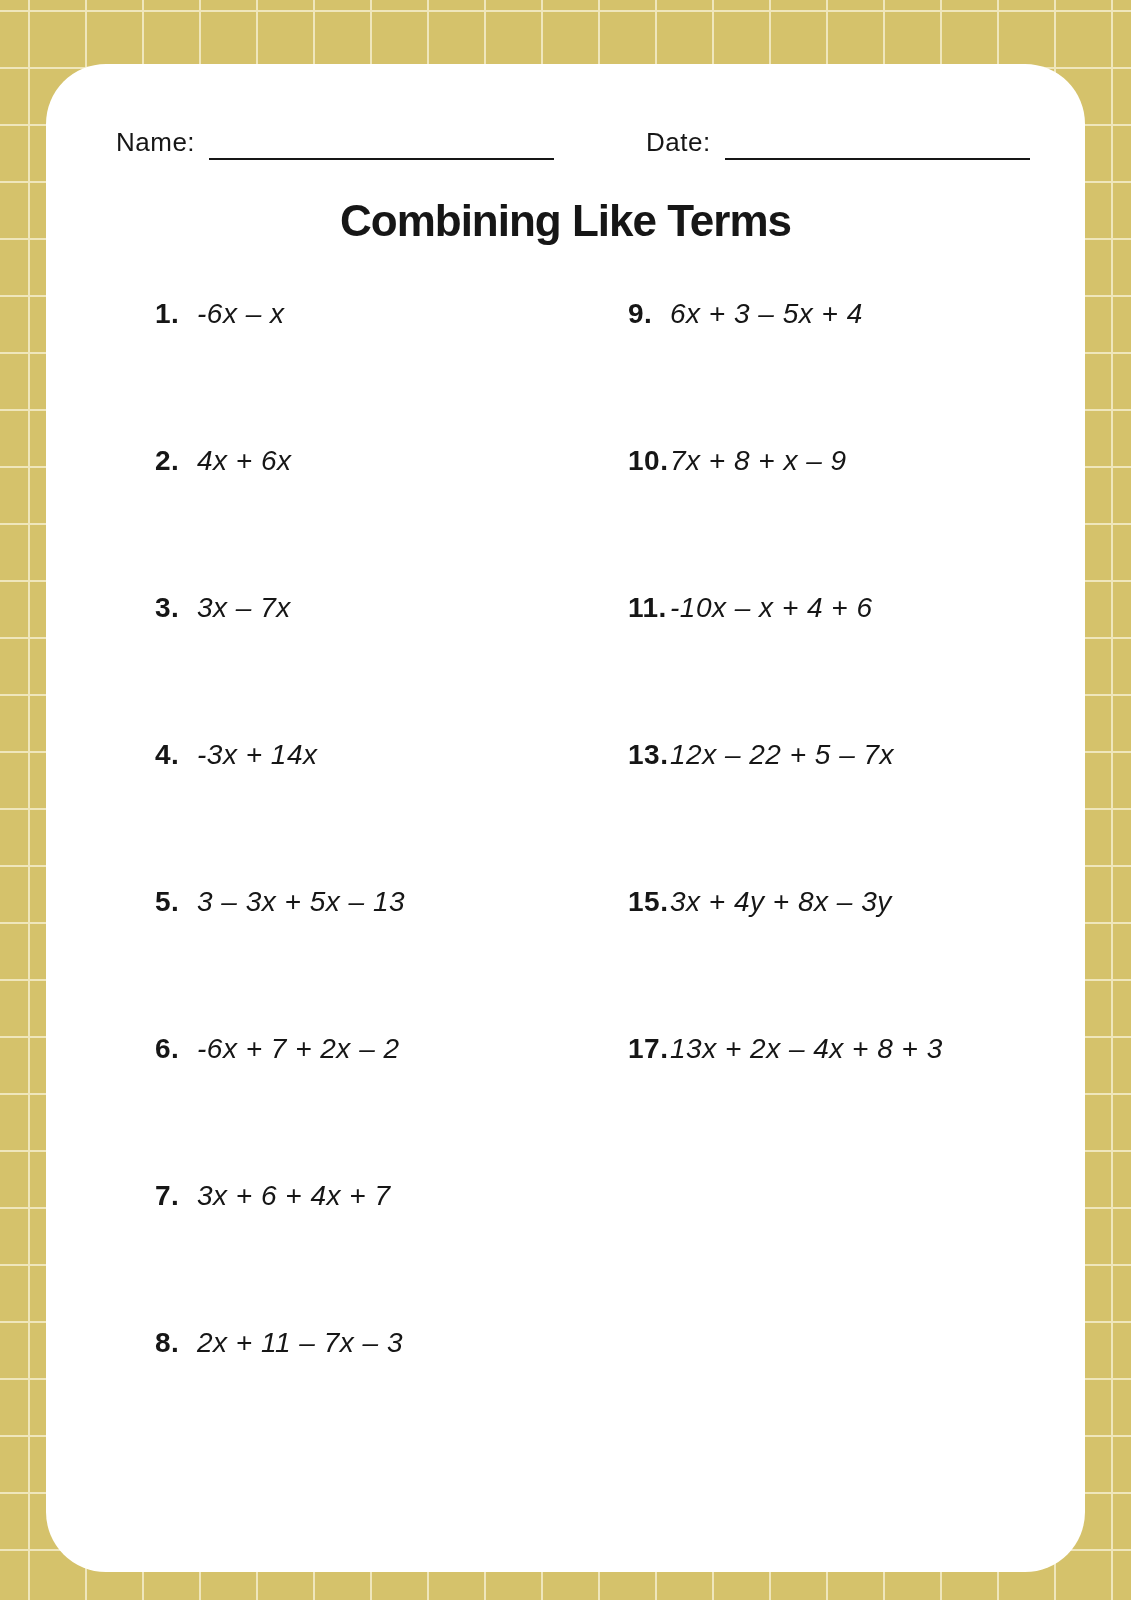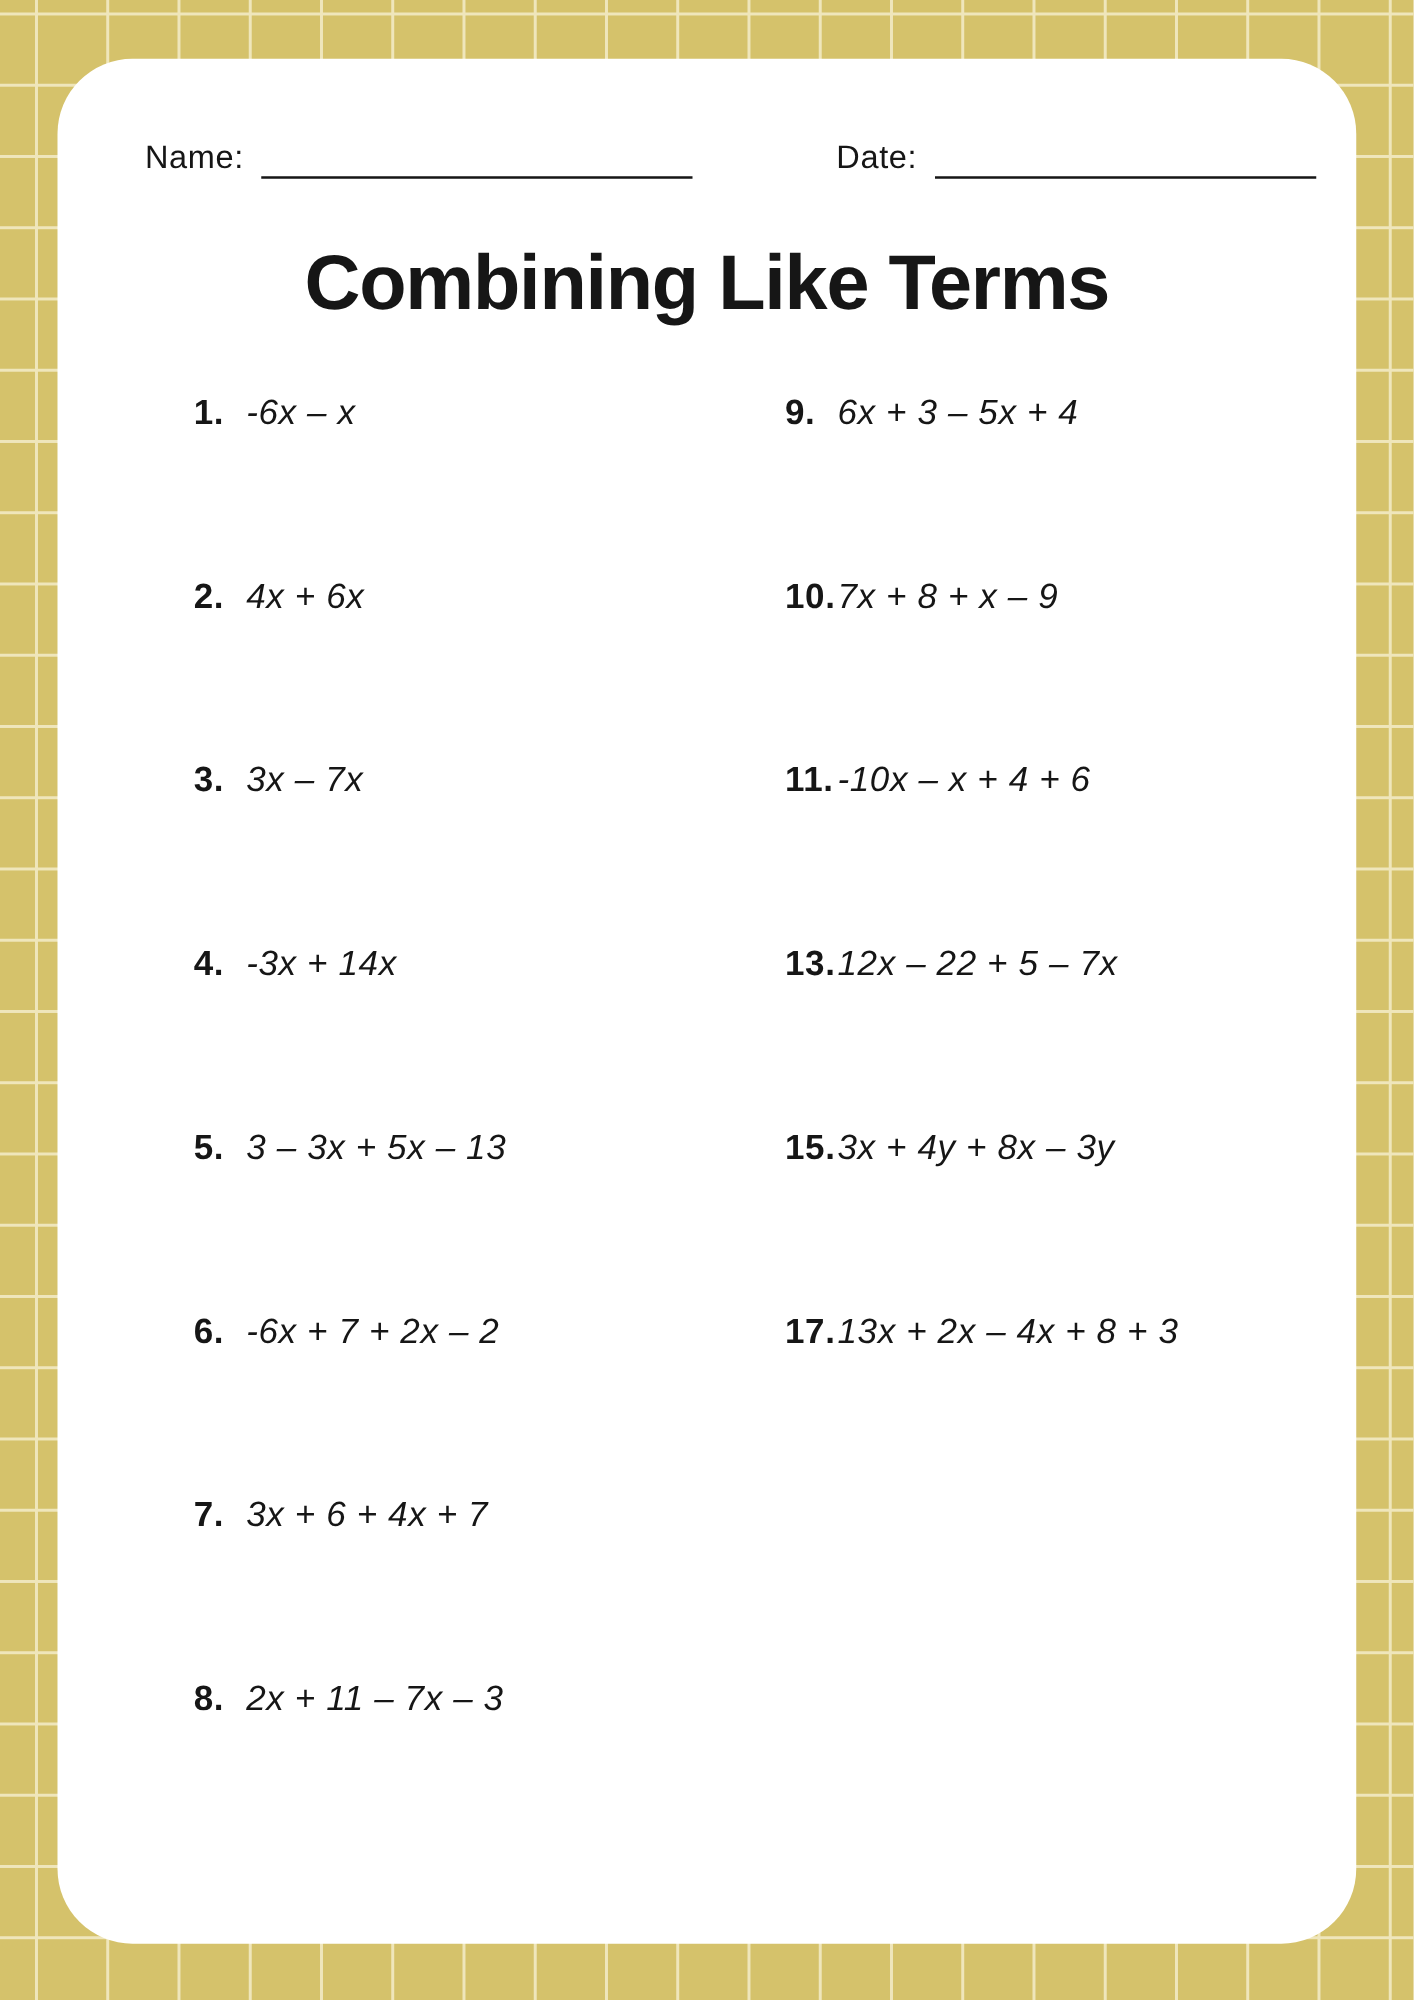--- a/index.html
+++ b/index.html
@@ -21,21 +21,21 @@
     height: 1600px;
     background-color: var(--frame);
     background-image:
       linear-gradient(to right, var(--grid-line) 0 2px, transparent 2px),
       linear-gradient(to bottom, var(--grid-line) 0 2px, transparent 2px);
     background-size: 57px 57px;
     background-position: 28px 10px;
   }
   .card {
     position: absolute;
-    left: 46px; top: 47px;
+    left: 46px; top: 64px;
     width: 1039px; height: 1508px;
     background: var(--card);
     border-radius: 60px;
     padding: 55px 70px 0 70px;
   }
   .fields-row {
     display: flex;
     align-items: flex-end;
     margin-top: 8px;
   }
@@ -44,26 +44,26 @@
     font-size: 26px;
     letter-spacing: 0.5px;
     white-space: nowrap;
     padding-bottom: 2px;
   }
   .field-line {
     border-bottom: 2px solid var(--text);
     height: 30px;
   }
   .name-line { width: 345px; margin-left: 14px; }
-  .date-group { margin-left: 115px; }
+  .date-group { margin-left: 92px; }
   .date-line { width: 305px; margin-left: 14px; }
   .title {
-    margin-top: 48px;
+    margin-top: 36px;
     text-align: center;
-    font-size: 62px;
+    font-size: 44px;
     font-weight: bold;
     letter-spacing: -1px;
   }
   .subtitle {
     margin-top: 14px;
     text-align: center;
     font-size: 22px;
     letter-spacing: 0.6px;
   }
   .problems {

